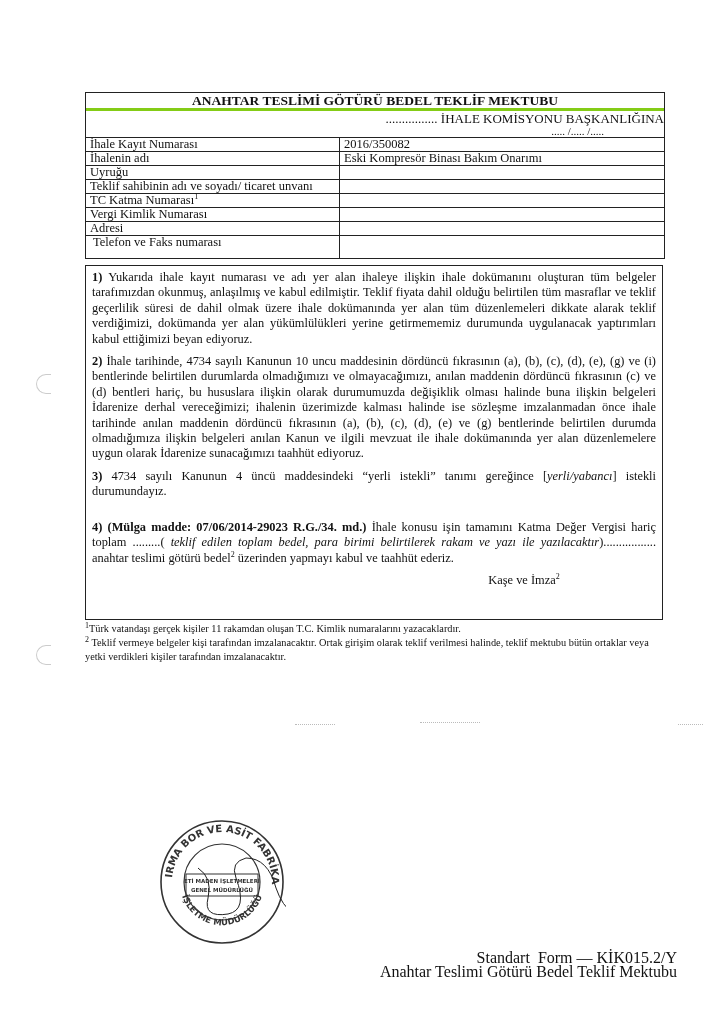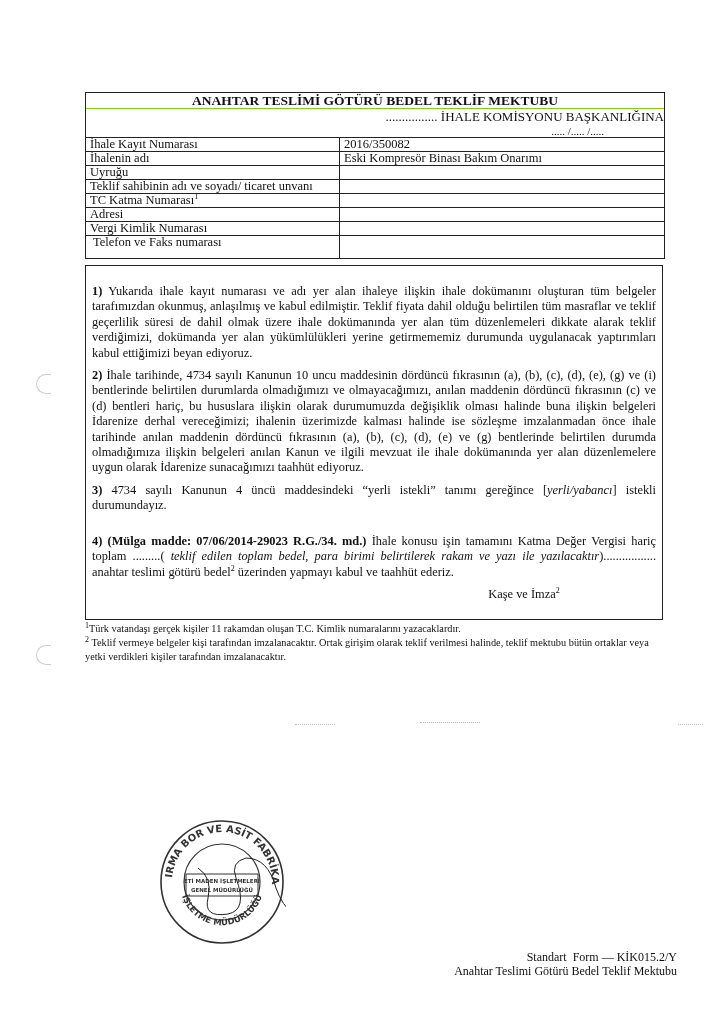--- a/index.html
+++ b/index.html
@@ -3,21 +3,21 @@
 <meta charset="utf-8">
 <style>
   html, body { margin: 0; padding: 0; background: #ffffff; }
   body { width: 725px; height: 1024px; position: relative; overflow: hidden;
          font-family: "Liberation Serif", serif; color: #111; }
   .page { position: absolute; left: 0; top: 0; width: 725px; height: 1024px; }
 
   .header-box { position: absolute; left: 85px; top: 92px; width: 578px; height: 45px;
                 border: 1px solid #222; border-bottom: none; }
   .title { text-align: center; font-weight: bold; font-size: 13.5px; line-height: 15px;
-           border-bottom: 1px solid #84cc16; height: 15px; }
+           border-bottom: 3px solid #84cc16; height: 15px; }
   .subtitle { text-align: right; font-size: 13px; line-height: 14px; margin-top: 1px; }
   .date-line { position: absolute; right: 60px; top: 32px; font-size: 11px; }
 
   table.info { position: absolute; left: 85px; top: 137px; width: 580px; border-collapse: collapse;
                font-size: 12.5px; }
   table.info td { border: 1px solid #222; padding: 0 4px; height: 13px; line-height: 13px; }
   table.info td.label { font-weight: normal; width: 245px; }
   table.info tr.tall td { height: 22px; vertical-align: top; }
   sup { font-size: 8px; line-height: 0; }
 
@@ -27,21 +27,21 @@
   .para { text-align: justify; margin: 0 4px 7px 4px; }
   .para b { font-weight: bold; }
   .para i { font-style: italic; }
   .sig { text-align: center; margin-left: 300px; line-height: 15px; }
 
   .footnotes { position: absolute; left: 85px; top: 622px; width: 580px; font-size: 10.3px;
                line-height: 14px; }
 
   .stamp { position: absolute; left: 158px; top: 818px; width: 128px; height: 128px; }
 
-  .form-ref { position: absolute; right: 48px; top: 951px; font-size: 12px; text-align: right;
+  .form-ref { position: absolute; right: 48px; top: 951px; font-size: 16px; text-align: right;
               line-height: 13.5px; }
   .form-ref .line1 { margin-right: 0; }
 
   .punch { position: absolute; width: 14px; height: 18px; border: 1px solid #ccc;
            border-right: none; border-radius: 10px 0 0 10px; }
   .noise { position: absolute; height: 1px; border-top: 1px dotted #bbb; }
 </style>
 </head>
 <body>
 
@@ -75,36 +75,36 @@
     </tr>
     <tr>
       <td class="label">Teklif sahibinin adı ve soyadı/ ticaret unvanı</td>
       <td></td>
     </tr>
     <tr>
       <td class="label"><span>TC Katma Numarası</span><sup>1</sup></td>
       <td></td>
     </tr>
     <tr>
-      <td class="label">Adresi</td>
+      <td class="label">Vergi Kimlik Numarası</td>
       <td></td>
     </tr>
     <tr>
-      <td class="label">Vergi Kimlik Numarası</td>
+      <td class="label">Adresi</td>
       <td></td>
     </tr>
     <tr class="tall">
       <td class="label" style="white-space:pre;"> Telefon ve Faks numarası</td>
       <td></td>
     </tr>
   </tbody>
     </table>
 
   <div class="body-box">
-    <p class="para" style="margin-top:18px;">
+    <p class="para" style="margin-top:4px;">
       <b>1)</b><span> Yukarıda ihale kayıt numarası ve adı yer alan ihaleye ilişkin ihale dokümanını oluşturan tüm belgeler tarafımızdan okunmuş, anlaşılmış ve kabul edilmiştir. Teklif fiyata dahil olduğu belirtilen tüm masraflar ve teklif geçerlilik süresi de dahil olmak üzere ihale dokümanında yer alan tüm düzenlemeleri dikkate alarak teklif verdiğimizi, dokümanda yer alan yükümlülükleri yerine getirmememiz durumunda uygulanacak yaptırımları kabul ettiğimizi beyan ediyoruz.</span>
     </p>
     <p class="para">
       <b>2)</b><span> İhale tarihinde, 4734 sayılı Kanunun 10 uncu maddesinin dördüncü fıkrasının (a), (b), (c), (d), (e), (g) ve (i) bentlerinde belirtilen durumlarda olmadığımızı ve olmayacağımızı, anılan maddenin dördüncü fıkrasının (c) ve (d) bentleri hariç, bu hususlara ilişkin olarak durumumuzda değişiklik olması halinde buna ilişkin belgeleri İdarenize derhal vereceğimizi; ihalenin üzerimizde kalması halinde ise sözleşme imzalanmadan önce ihale tarihinde anılan maddenin dördüncü fıkrasının (a), (b), (c), (d), (e) ve (g) bentlerinde belirtilen durumda olmadığımıza ilişkin belgeleri anılan Kanun ve ilgili mevzuat ile ihale dokümanında yer alan düzenlemelere uygun olarak İdarenize sunacağımızı taahhüt ediyoruz.</span>
     </p>
     <p class="para">
       <b>3)</b><span> 4734 sayılı Kanunun 4 üncü maddesindeki “yerli istekli” tanımı gereğince [</span><i>yerli/yabancı</i><span>] istekli durumundayız.</span>
     </p>
     <p class="para" style="margin-top:20px;">
       <b>4) (Mülga madde: 07/06/2014-29023 R.G./34. md.)</b><span> İhale konusu işin tamamını Katma Değer Vergisi hariç toplam .........(</span><i> teklif edilen toplam bedel, para birimi belirtilerek rakam ve yazı ile yazılacaktır</i><span>)................. anahtar teslimi götürü bedel</span><sup>2</sup><span> üzerinden yapmayı kabul ve taahhüt ederiz.</span>

